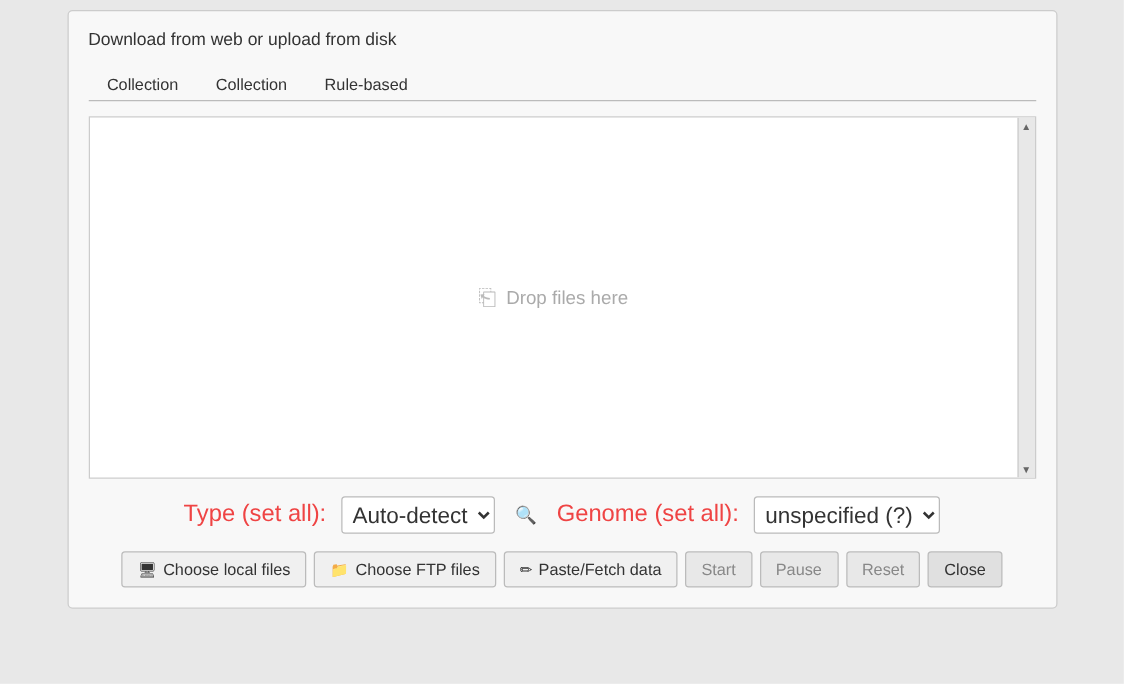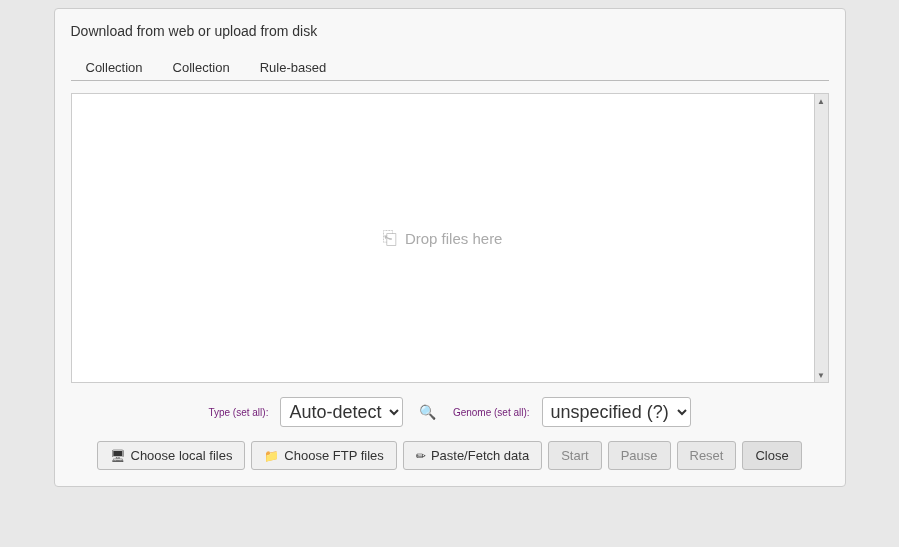--- a/index.html
+++ b/index.html
@@ -102,22 +102,22 @@
       color: #bbb;
     }
     .controls-row {
       display: flex;
       align-items: center;
       justify-content: center;
       gap: 12px;
       margin-bottom: 14px;
     }
     .label-text {
-      font-size: 10px;
-      color: #701a75;
+      font-size: 19px;
+      color: #ef4444;
     }
     .select-wrapper {
       display: inline-flex;
       align-items: center;
     }
     select {
       border: 1px solid #bbb;
       border-radius: 3px;
       padding: 3px 4px;
       font-size: 18px;

